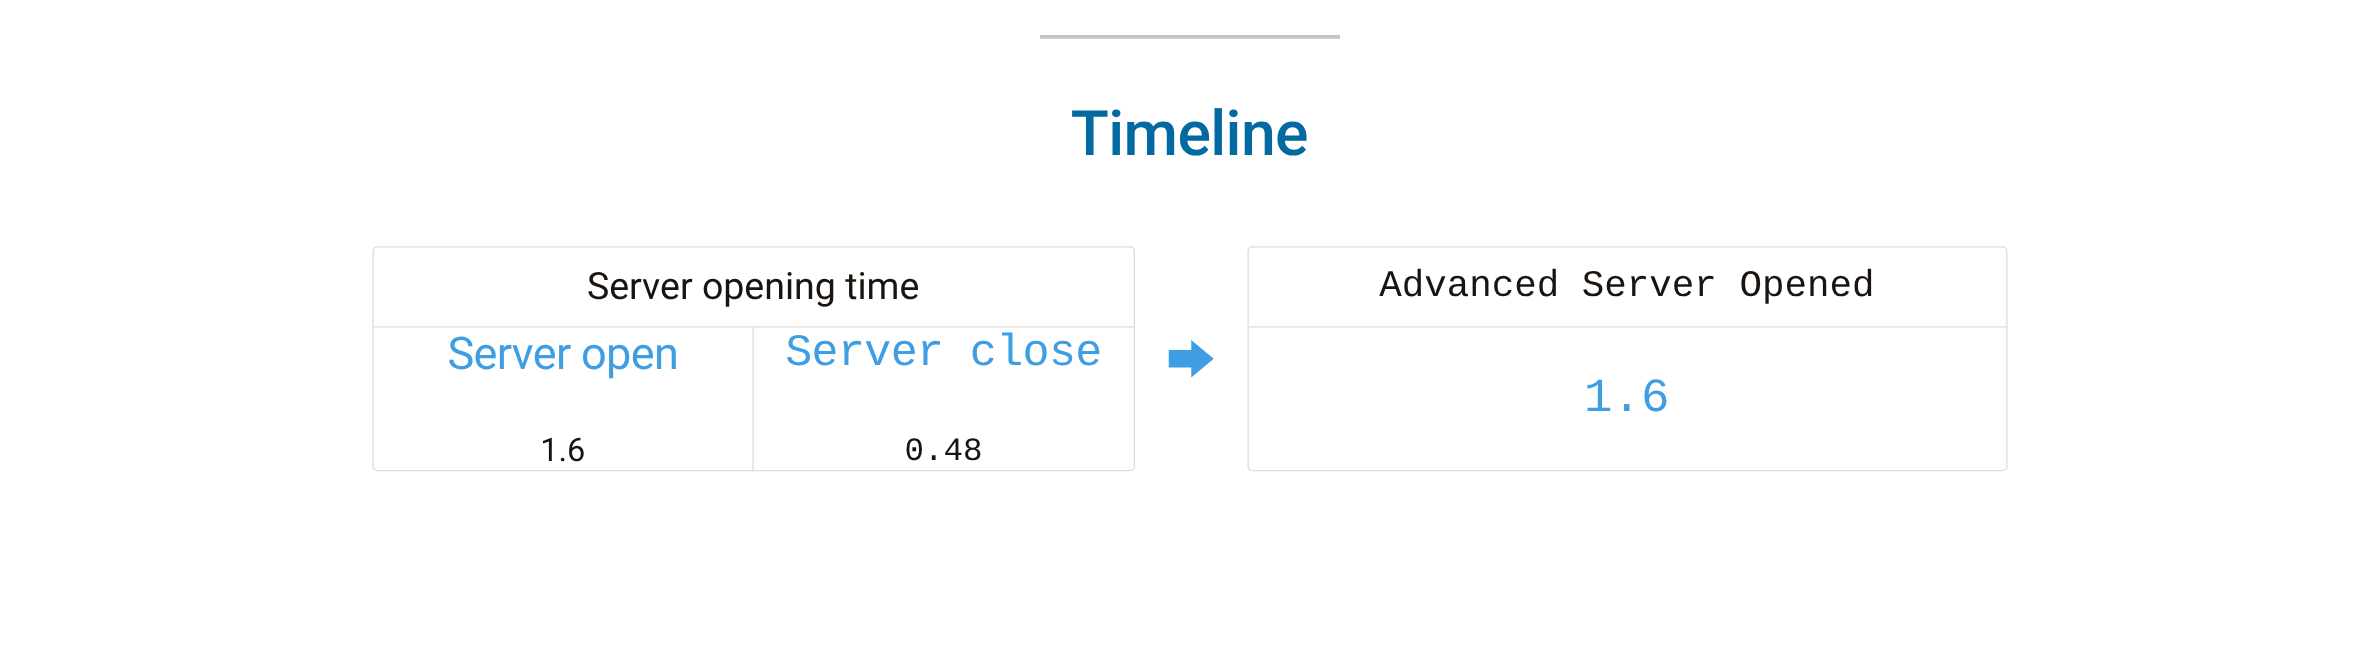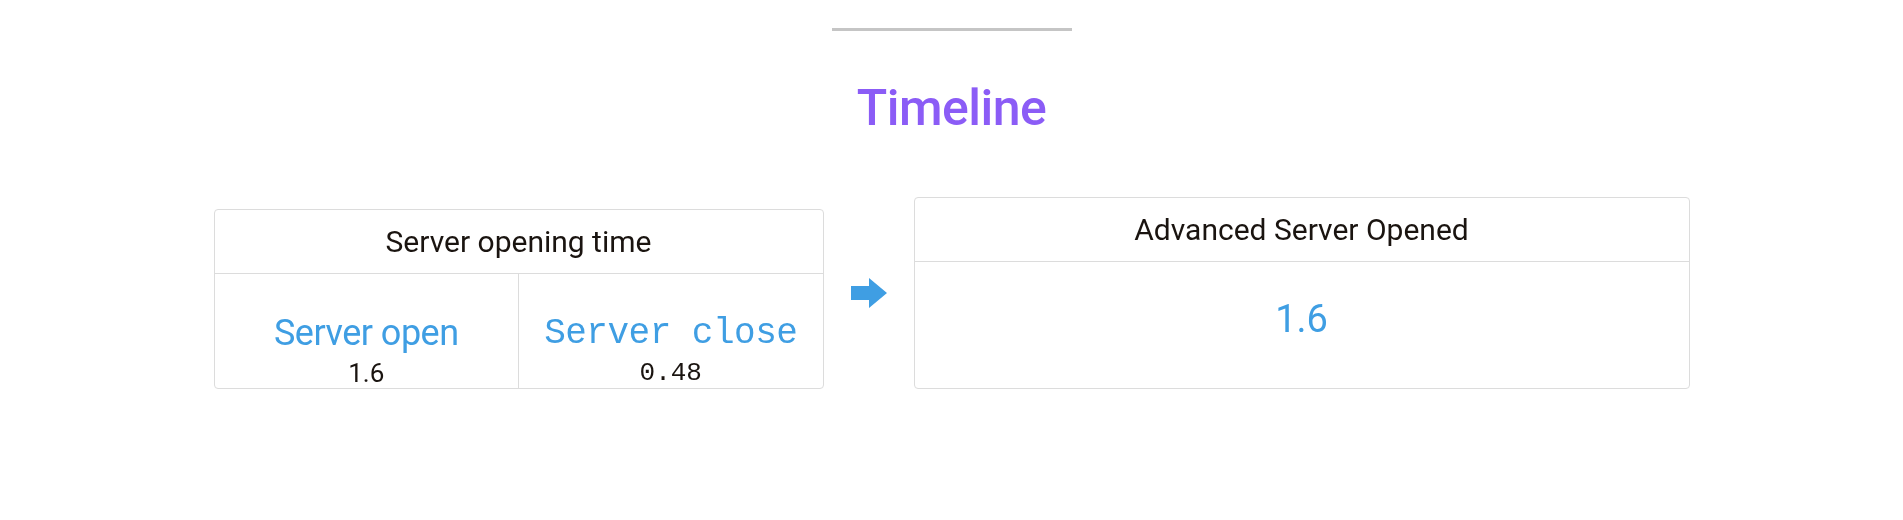--- a/index.html
+++ b/index.html
@@ -17,64 +17,64 @@
     .divider {
       width: 240px;
       height: 3px;
       background: #c5c5c5;
       margin: 28px auto 0 auto;
     }
     .title {
       text-align: center;
       font-size: 50px;
       font-weight: 500;
-      color: #8b5cf6;
+      color: #0369a1;
       margin-top: 48px;
       letter-spacing: -0.5px;
     }
     .timeline-container {
       display: flex;
       align-items: stretch;
       justify-content: center;
       margin-top: 60px;
       gap: 0;
     }
     .table-box {
       border: 1px solid #dcdcdc;
       border-radius: 4px;
       overflow: hidden;
       background: #ffffff;
     }
     .table-box.left {
       width: 610px;
-      margin-top: 12px;
     }
     .table-box.right {
-      width: 776px;
+      width: 608px;
+      font-family: Liberation Mono, monospace;
     }
     .table-header {
       height: 64px;
       display: flex;
       align-items: center;
       justify-content: center;
       font-size: 30px;
       font-weight: 400;
       color: #1a1410;
       border-bottom: 1px solid #dcdcdc;
     }
     .table-body {
       display: flex;
       height: 114px;
     }
     .table-cell {
       flex: 1;
       display: flex;
       flex-direction: column;
       align-items: center;
-      justify-content: flex-end;
+      justify-content: space-between;
       gap: 4px;
     }
     .table-cell + .table-cell {
       border-left: 1px solid #dcdcdc;
       font-family: Liberation Mono, monospace;
     }
     .cell-label {
       font-size: 36px;
       font-weight: 400;
       color: #3f9ee3;

